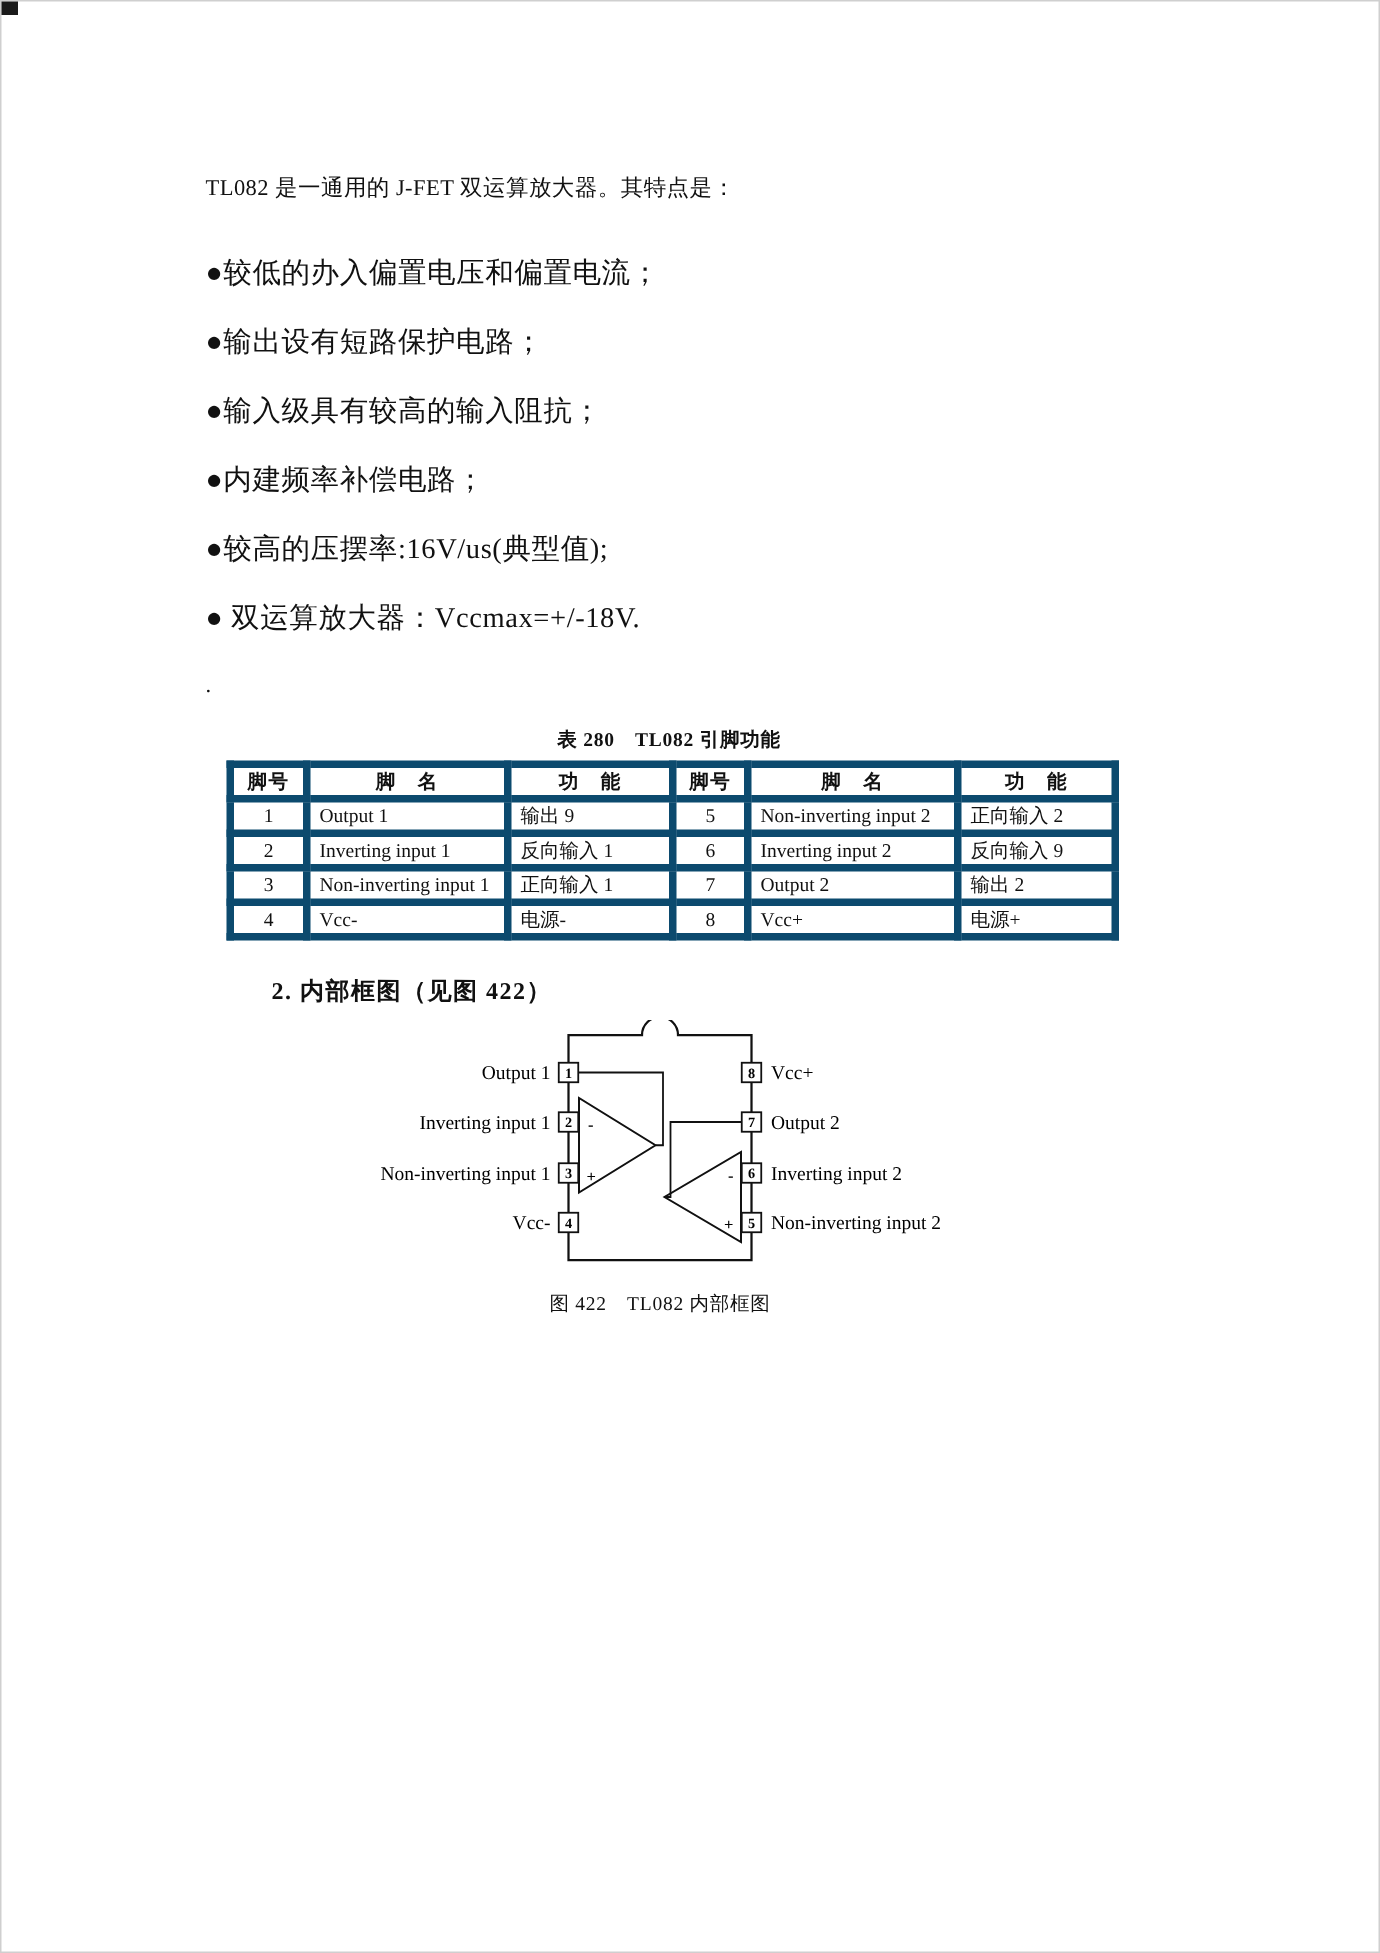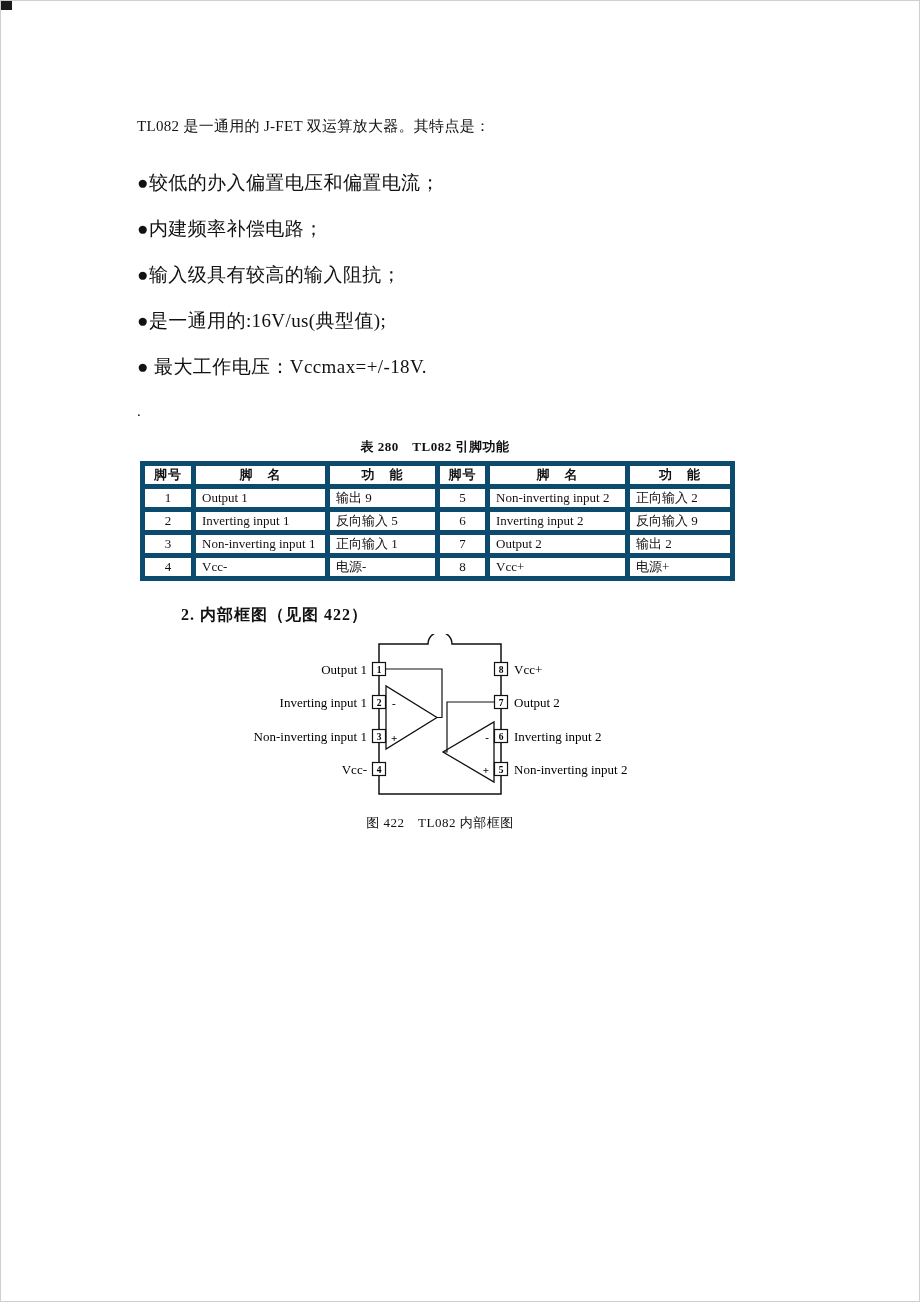--- a/index.html
+++ b/index.html
@@ -7,21 +7,21 @@
   body {
     width:920px; height:1302px; position:relative; overflow:hidden;
     font-family:"Liberation Serif","DejaVu Serif",serif; color:#111;
     border:1px solid #cfcfcf;
   }
   .corner-mark { position:absolute; left:0; top:0; width:11px; height:9px; background:#1a1a1a; }
   .page { position:absolute; left:136px; top:116px; width:664px; }
   .intro { font-size:15px; line-height:18px; margin-bottom:39px; letter-spacing:.3px; }
   .feature { font-size:19px; line-height:17px; margin-bottom:29px; letter-spacing:.4px; }
   .stray { font-size:15px; line-height:14px; margin-bottom:20px; }
-  .table-block { margin-left:3px; width:590px; }
+  .table-block { margin-left:14px; width:590px; }
   .table-title { width:590px; text-align:center; font-weight:bold; font-size:13px; margin-bottom:5px; letter-spacing:.5px; }
   table { border-collapse:collapse; width:590px; table-layout:fixed; }
   th, td { border:5px solid #0c4a6e; height:21px; font-size:13px; padding:0 6px; overflow:hidden; white-space:nowrap; }
   th { text-align:center; font-weight:bold; letter-spacing:1px; }
   td.num { text-align:center; padding:0; }
   .section-heading { margin:24px 0 4px 44px; font-size:16px; font-weight:bold; letter-spacing:1px; }
   .diagram { position:relative; width:664px; height:172px; margin-top:8px; }
   .caption { width:606px; text-align:center; font-weight:normal; font-size:13px; margin-top:8px; letter-spacing:.5px; }
   .ic { fill:#ffffff; stroke:#111; stroke-width:1.5; }
   .tri { fill:#ffffff; stroke:#111; stroke-width:1.3; }
@@ -35,24 +35,25 @@
 </head>
 <body>
 
 <div class="corner-mark"></div>
 
 <div class="page">
 
   <p class="intro">TL082 是一通用的 J-FET 双运算放大器。其特点是：</p>
 
   <p class="feature">●较低的办入偏置电压和偏置电流；</p>
+  <p class="feature">●输出设有短路保护电路；</p>
+  <p class="feature">●输入级具有较高的输入阻抗；</p>
   <p class="feature">●内建频率补偿电路；</p>
-  <p class="feature">●输入级具有较高的输入阻抗；</p>
-  <p class="feature">●是一通用的:16V/us(典型值);</p>
-  <p class="feature">● 最大工作电压：Vccmax=+/-18V.</p>
+  <p class="feature">●较高的压摆率:16V/us(典型值);</p>
+  <p class="feature">● 双运算放大器：Vccmax=+/-18V.</p>
 
   <p class="stray">.</p>
 
   <div class="table-block">
     <div class="table-title">表 280　TL082 引脚功能</div>
     <table>
       <colgroup>
         <col style="width:51px">
           <col style="width:134px">
           <col style="width:110px">
@@ -73,21 +74,21 @@
         <td class="num">1</td>
         <td>Output 1</td>
         <td>输出 9</td>
         <td class="num">5</td>
         <td>Non-inverting input 2</td>
         <td>正向输入 2</td>
       </tr>
       <tr>
         <td class="num">2</td>
         <td>Inverting input 1</td>
-        <td>反向输入 5</td>
+        <td>反向输入 1</td>
         <td class="num">6</td>
         <td>Inverting input 2</td>
         <td>反向输入 9</td>
       </tr>
       <tr>
         <td class="num">3</td>
         <td>Non-inverting input 1</td>
         <td>正向输入 1</td>
         <td class="num">7</td>
         <td>Output 2</td>

